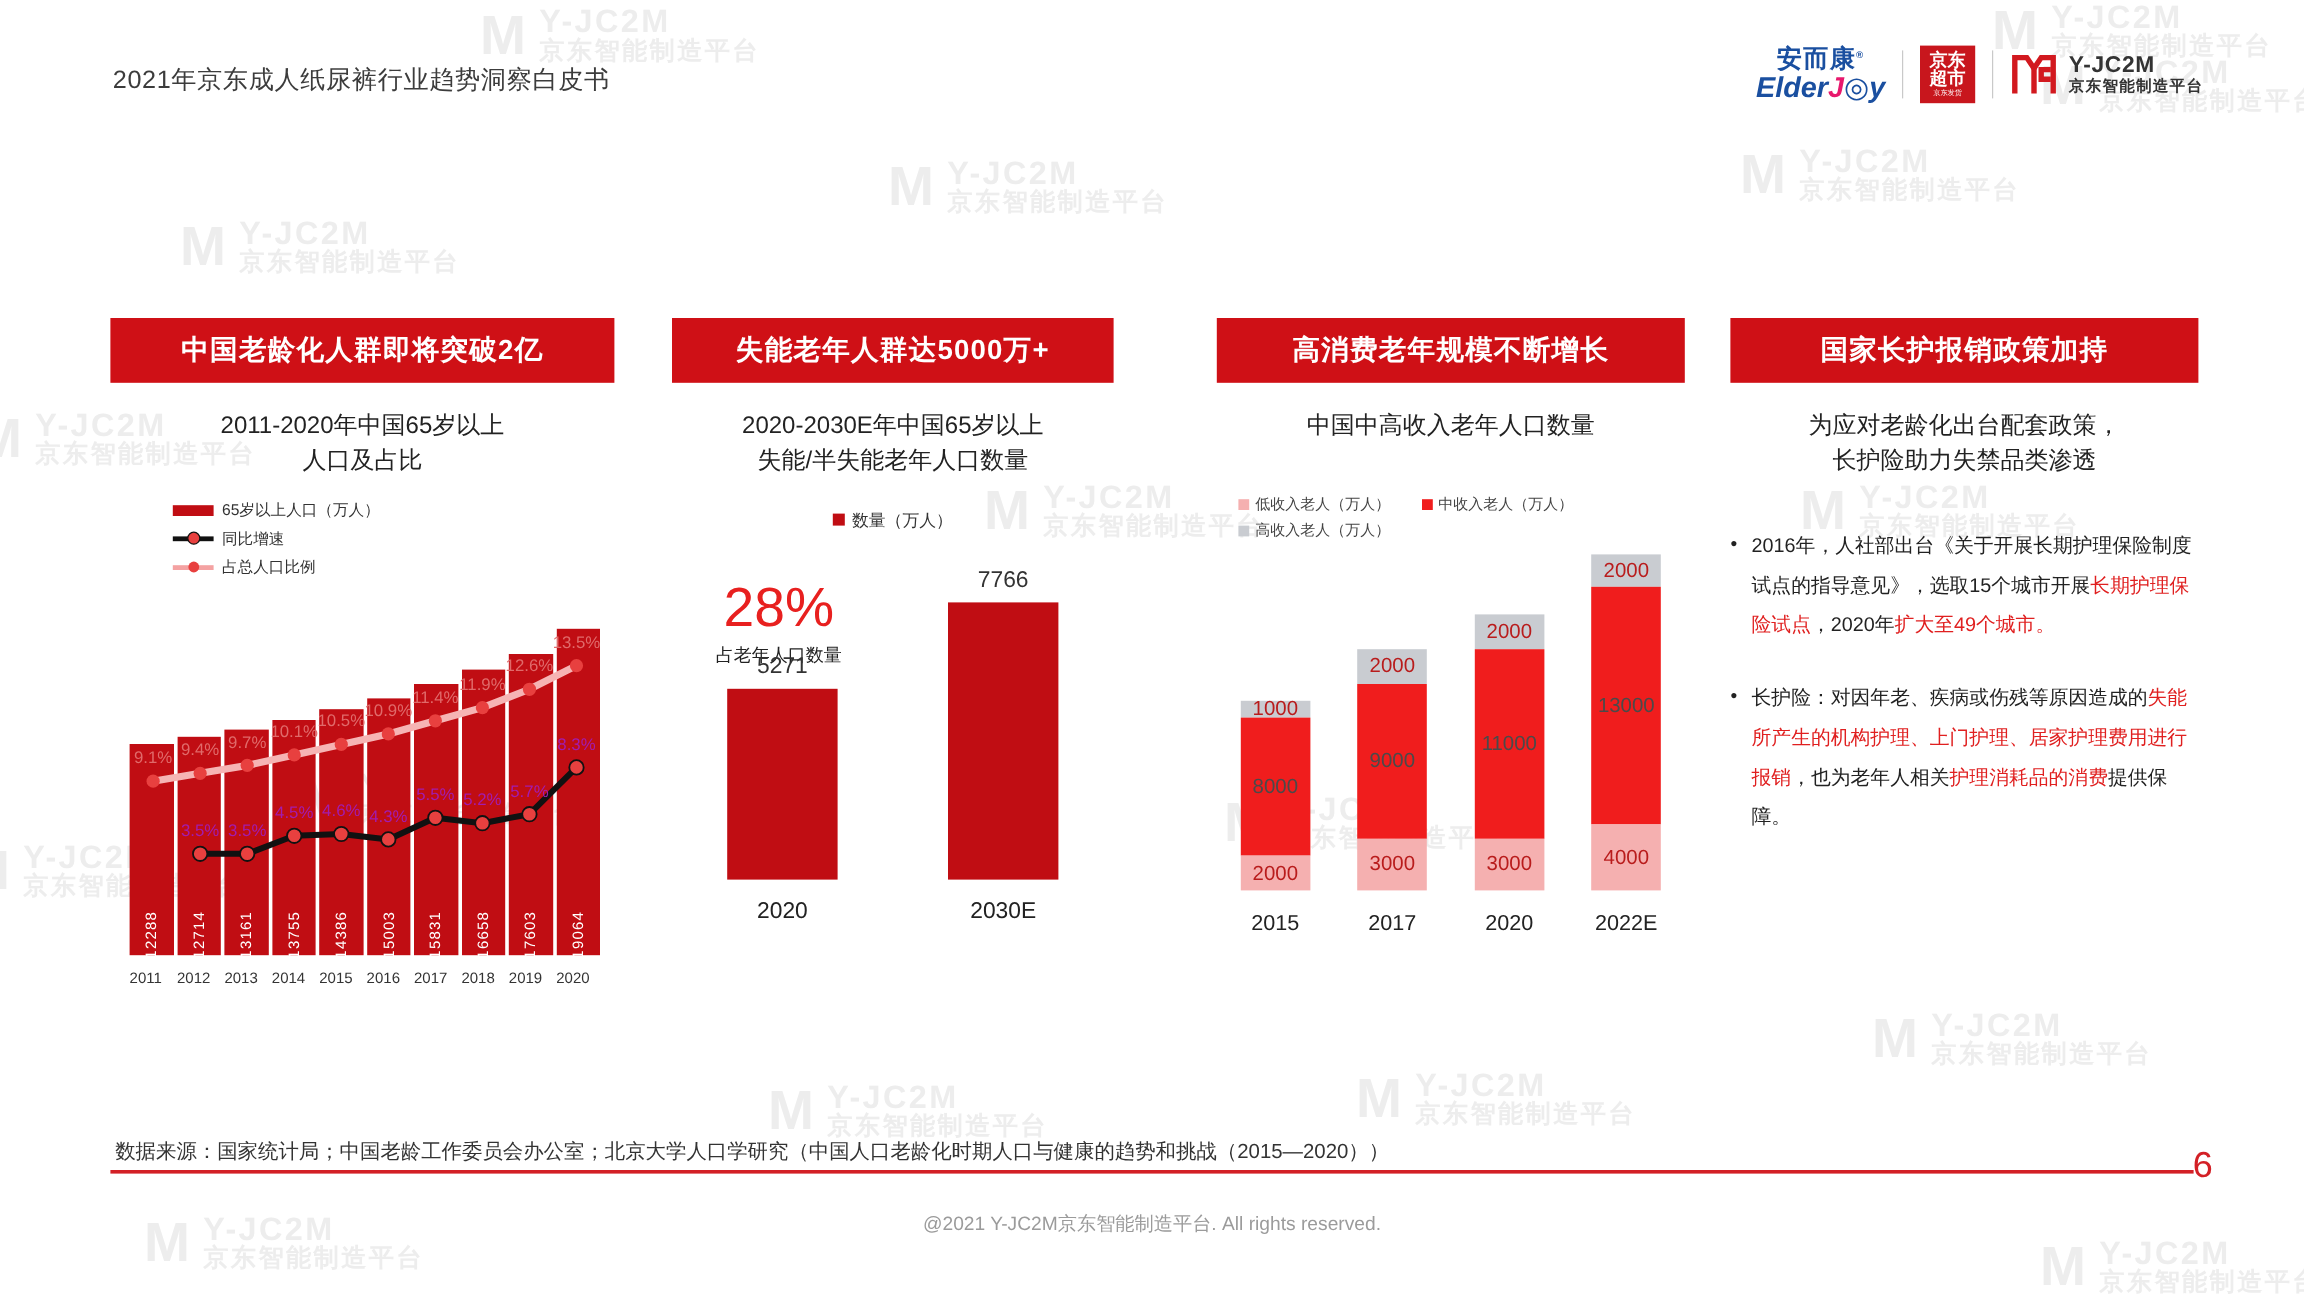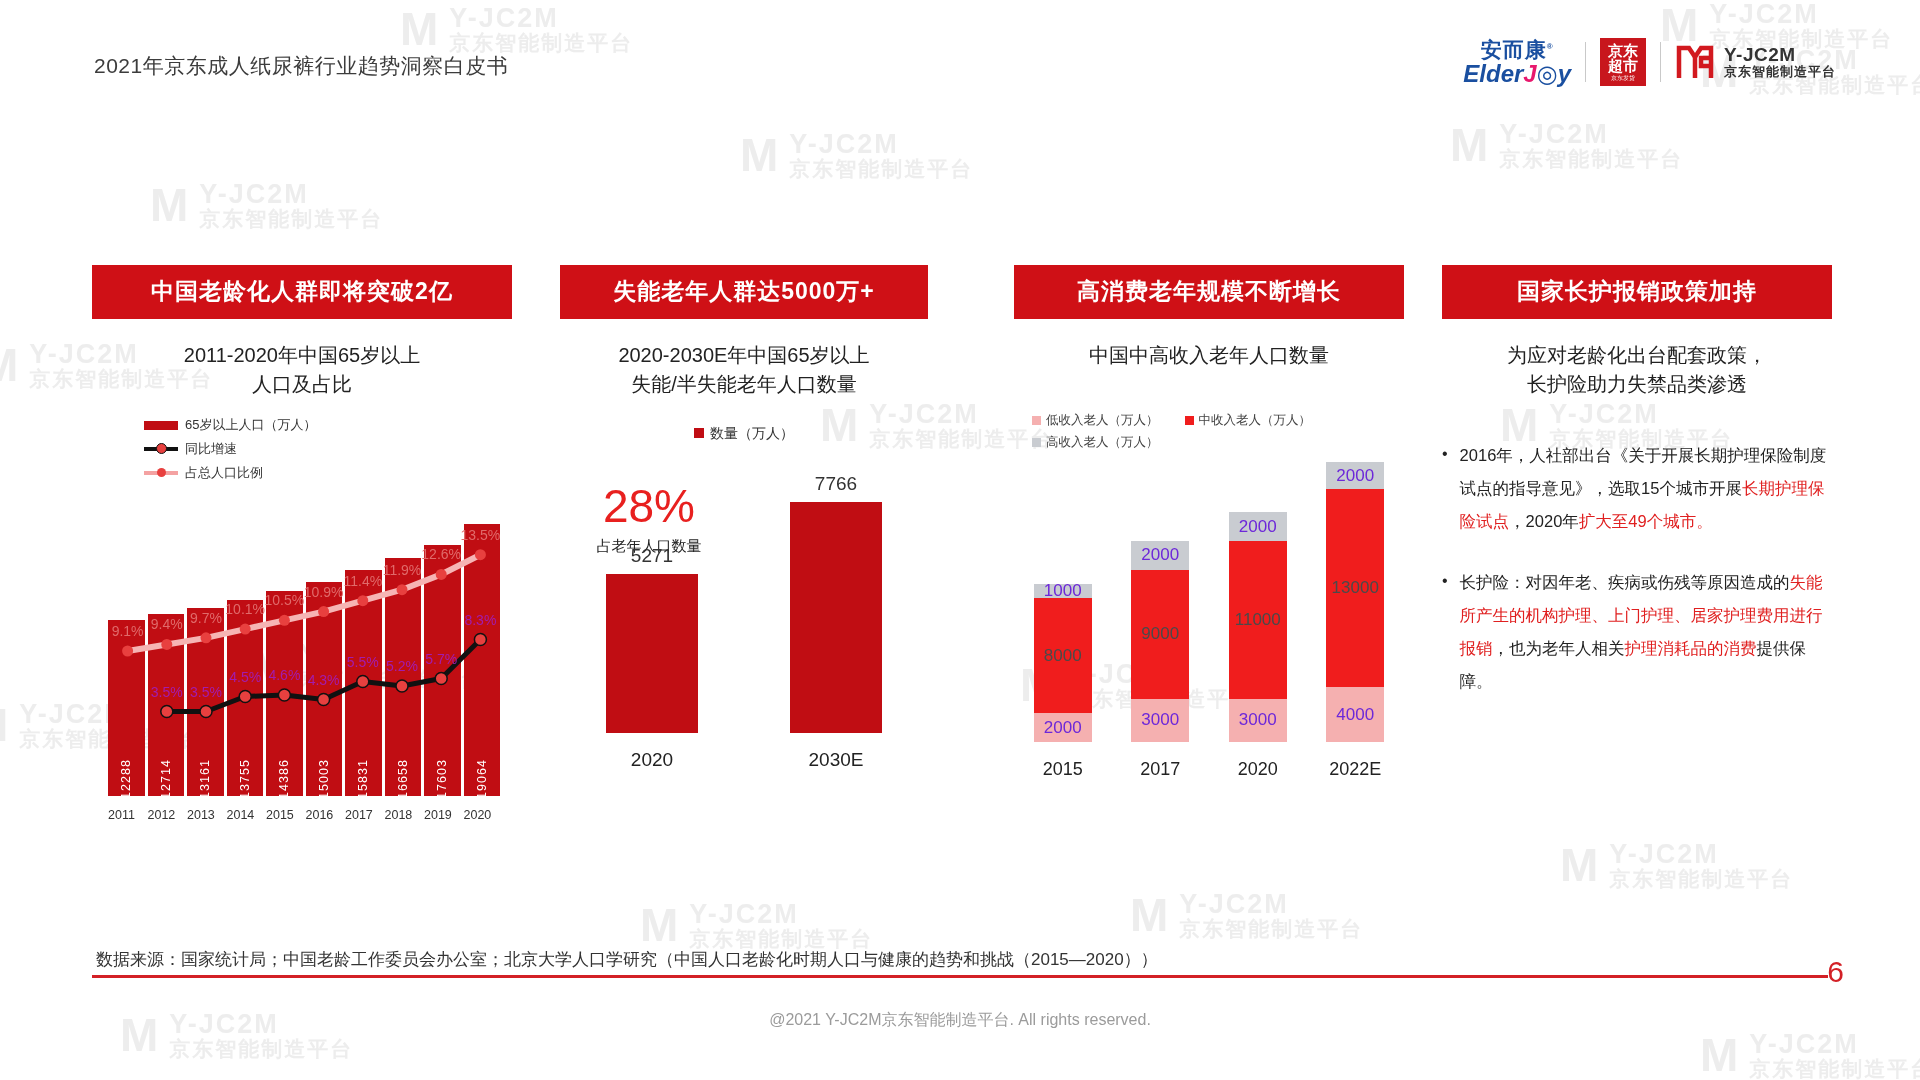--- a/index.html
+++ b/index.html
@@ -87,21 +87,21 @@
   
   .legend3{ margin-top:42px; font-size:12.5px; color:#444; padding-left:18px; }
   .l3row{ display:flex; gap:26px; margin-bottom:5px;}
   .l3i{ display:flex; align-items:center; gap:5px;}
   .l3i i{ width:9px;height:9px; display:inline-block;}
   .chart3{ position:relative; width:390px; height:330px; margin-top:4px;}
   .c3bars{ position:absolute; left:0; bottom:44px; width:390px; height:280px;
            display:flex; justify-content:space-around; align-items:flex-end;}
   .c3col{ width:58px; display:flex; flex-direction:column; justify-content:flex-end; align-items:center; height:100%; position:relative;}
   .seg{ width:58px; position:relative; }
-  .seg span{ position:absolute; left:50%; top:50%; transform:translate(-50%,-50%); font-size:17px; color:#6d28d9; white-space:nowrap;}
+  .seg span{ position:absolute; left:50%; top:50%; transform:translate(-50%,-50%); font-size:17px; color:#b91c1c; white-space:nowrap;}
   .seg.high{ background:#c9ccd1;} .seg.mid{ background:#f01d1d;} .seg.low{ background:#f5b0b0;}
   .seg.mid span{ color:#4a4a4a;}
   .c3x{ position:absolute; bottom:6px; width:390px; display:flex; justify-content:space-around;}
   .c3x div{ width:58px; text-align:center; font-size:18px; color:#222;}
 
   
   .bullets{ margin-top:40px; font-size:16.5px; color:#222; line-height:2.0; }
   .bullet{ display:flex; gap:12px; margin-bottom:28px;}
   .bullet .dot{ font-size:16px; line-height:1.9; }
   .red{ color:#e02020; }

